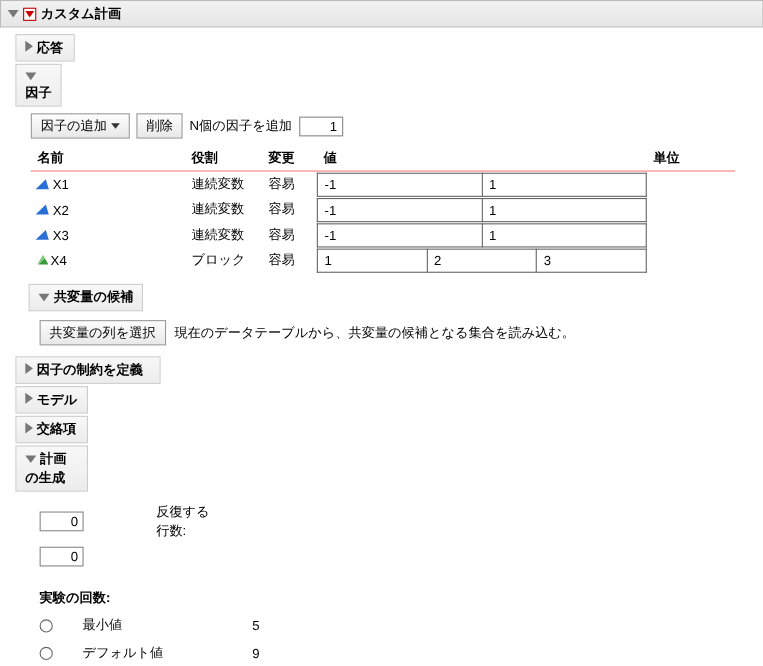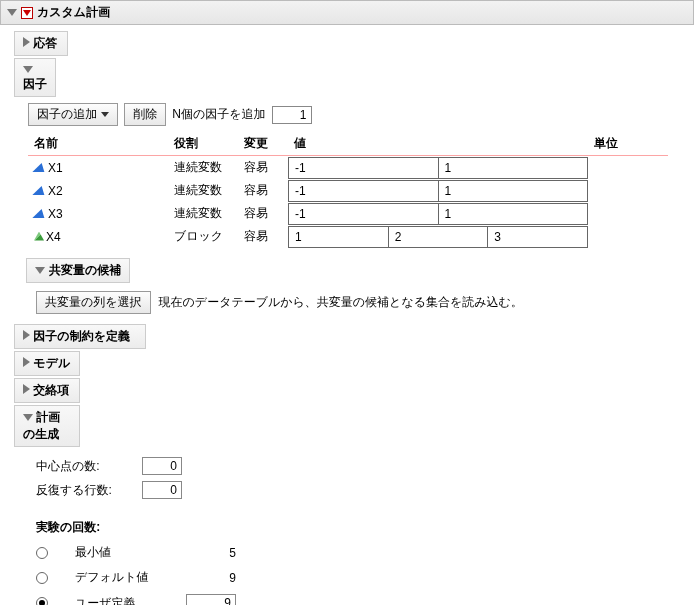--- a/index.html
+++ b/index.html
@@ -309,21 +309,20 @@
 </div>
 
 
 <div class="sub-header sub-block" style="width:66px">
   <span class="disclosure tri-down"></span>
   <span>計画の生成</span>
 </div>
 
 <div style="height:10px"></div>
 <div class="gen-grid">
-  <span class="lab">中心点の数:</span>
   <input class="num-input" value="0" style="">
   <span class="lab">反復する行数:</span>
   <input class="num-input" value="0" style="">
 </div>
 
 <div class="runs-block">
   <div style="font-weight:bold;margin:10px 0 4px 0">実験の回数:</div>
   <div class="radio-row">
     <span class="radio"></span>
     <span>最小値</span>

